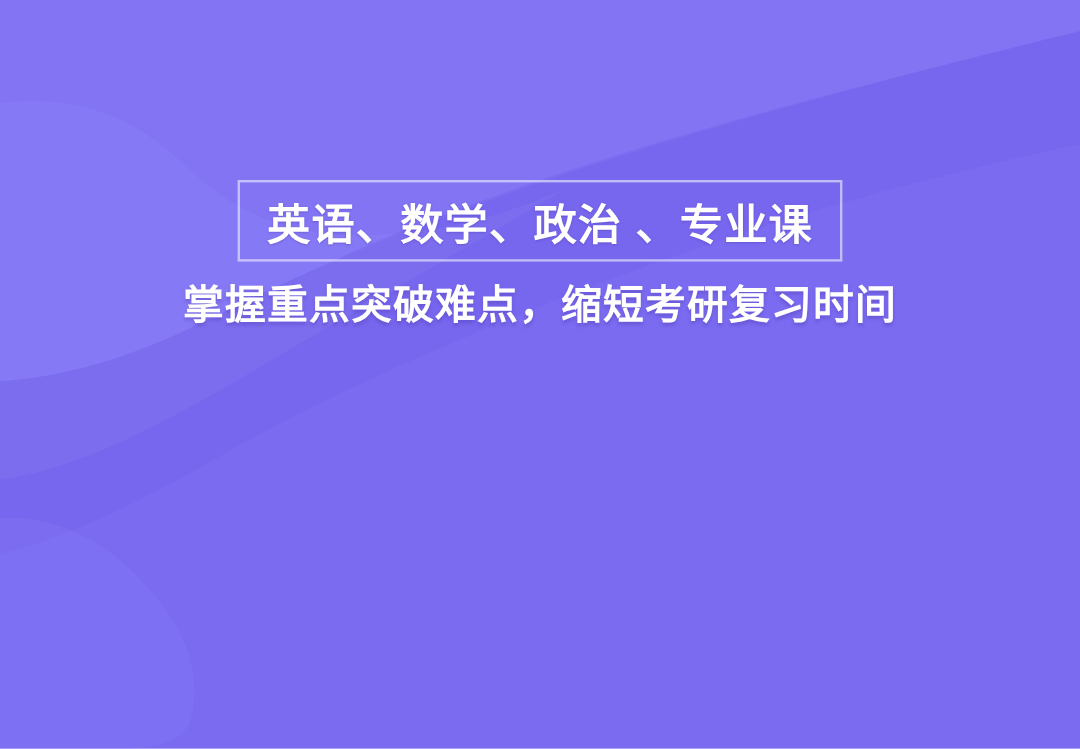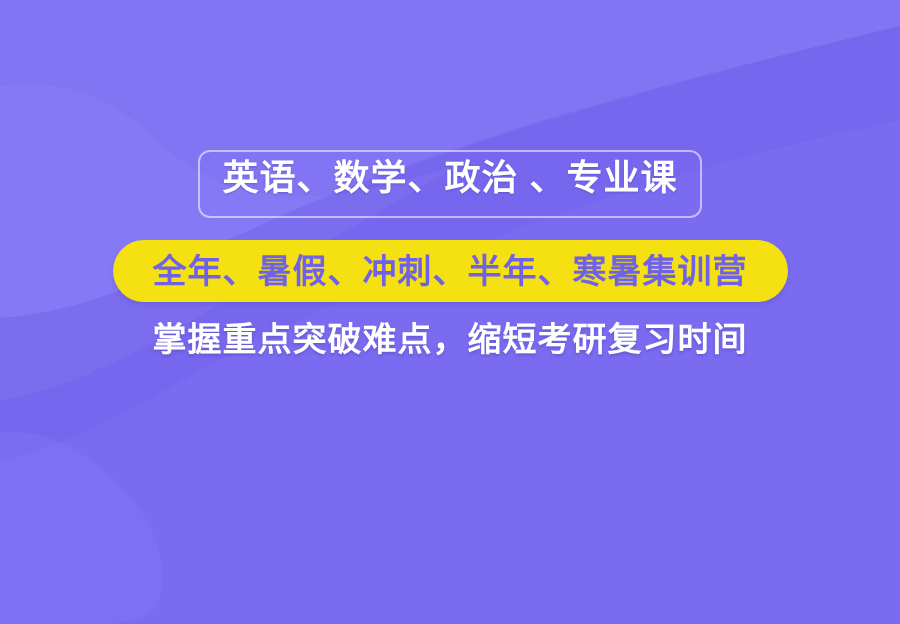--- a/index.html
+++ b/index.html
@@ -37,24 +37,24 @@
     flex-direction: column;
     align-items: center;
     justify-content: flex-start;
     padding-top: 150px;
     box-sizing: border-box;
   }
 
   
   .subject-box {
     border: 2px solid rgba(255,255,255,0.55);
-    border-radius: 12px;
+    border-radius: 0;
     padding: 8px 22px 10px 22px;
     display: flex;
-    align-items: flex-start;
+    align-items: flex-end;
     justify-content: center;
     box-sizing: border-box;
     height: 68px;
   }
   .subject-text {
     color: #ffffff;
     font-size: 36px;
     font-weight: 700;
     letter-spacing: 1px;
     line-height: 1;
@@ -131,20 +131,17 @@
              C154,624 120,624 90,624 L0,624 Z" fill="#8779f5" opacity="0.38"></path>
   </svg>
 
   <div class="content">
 
     <div class="subject-box">
       <span class="subject-text">英语、数学、政治 、专业课</span>
     </div>
 
 
-    <div class="pill">
-      <span class="pill-text">全年、暑假、冲刺、半年、寒暑集训营</span>
-    </div>
 
     <p class="tagline">掌握重点突破难点，缩短考研复习时间</p>
 
   </div>
 </div>
 
 </body></html>

